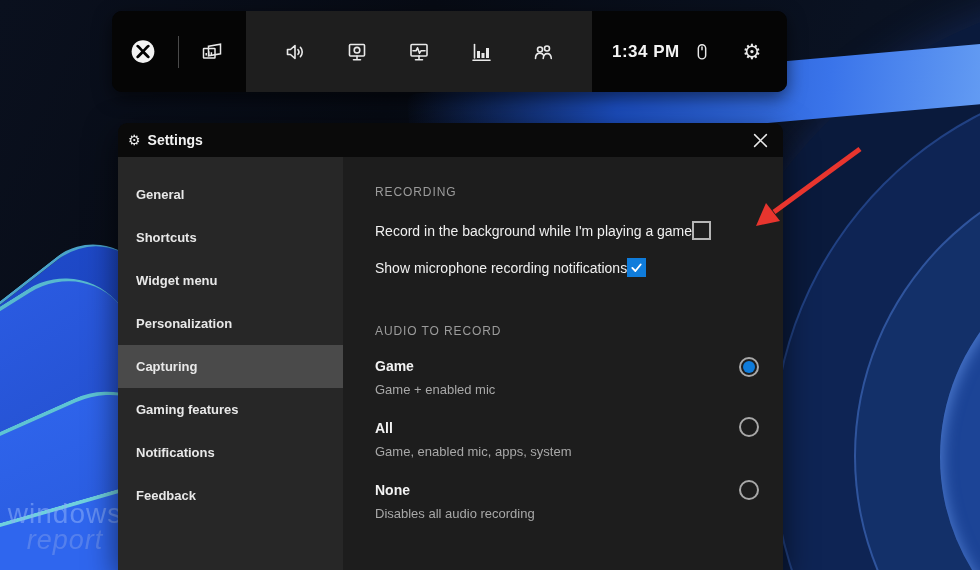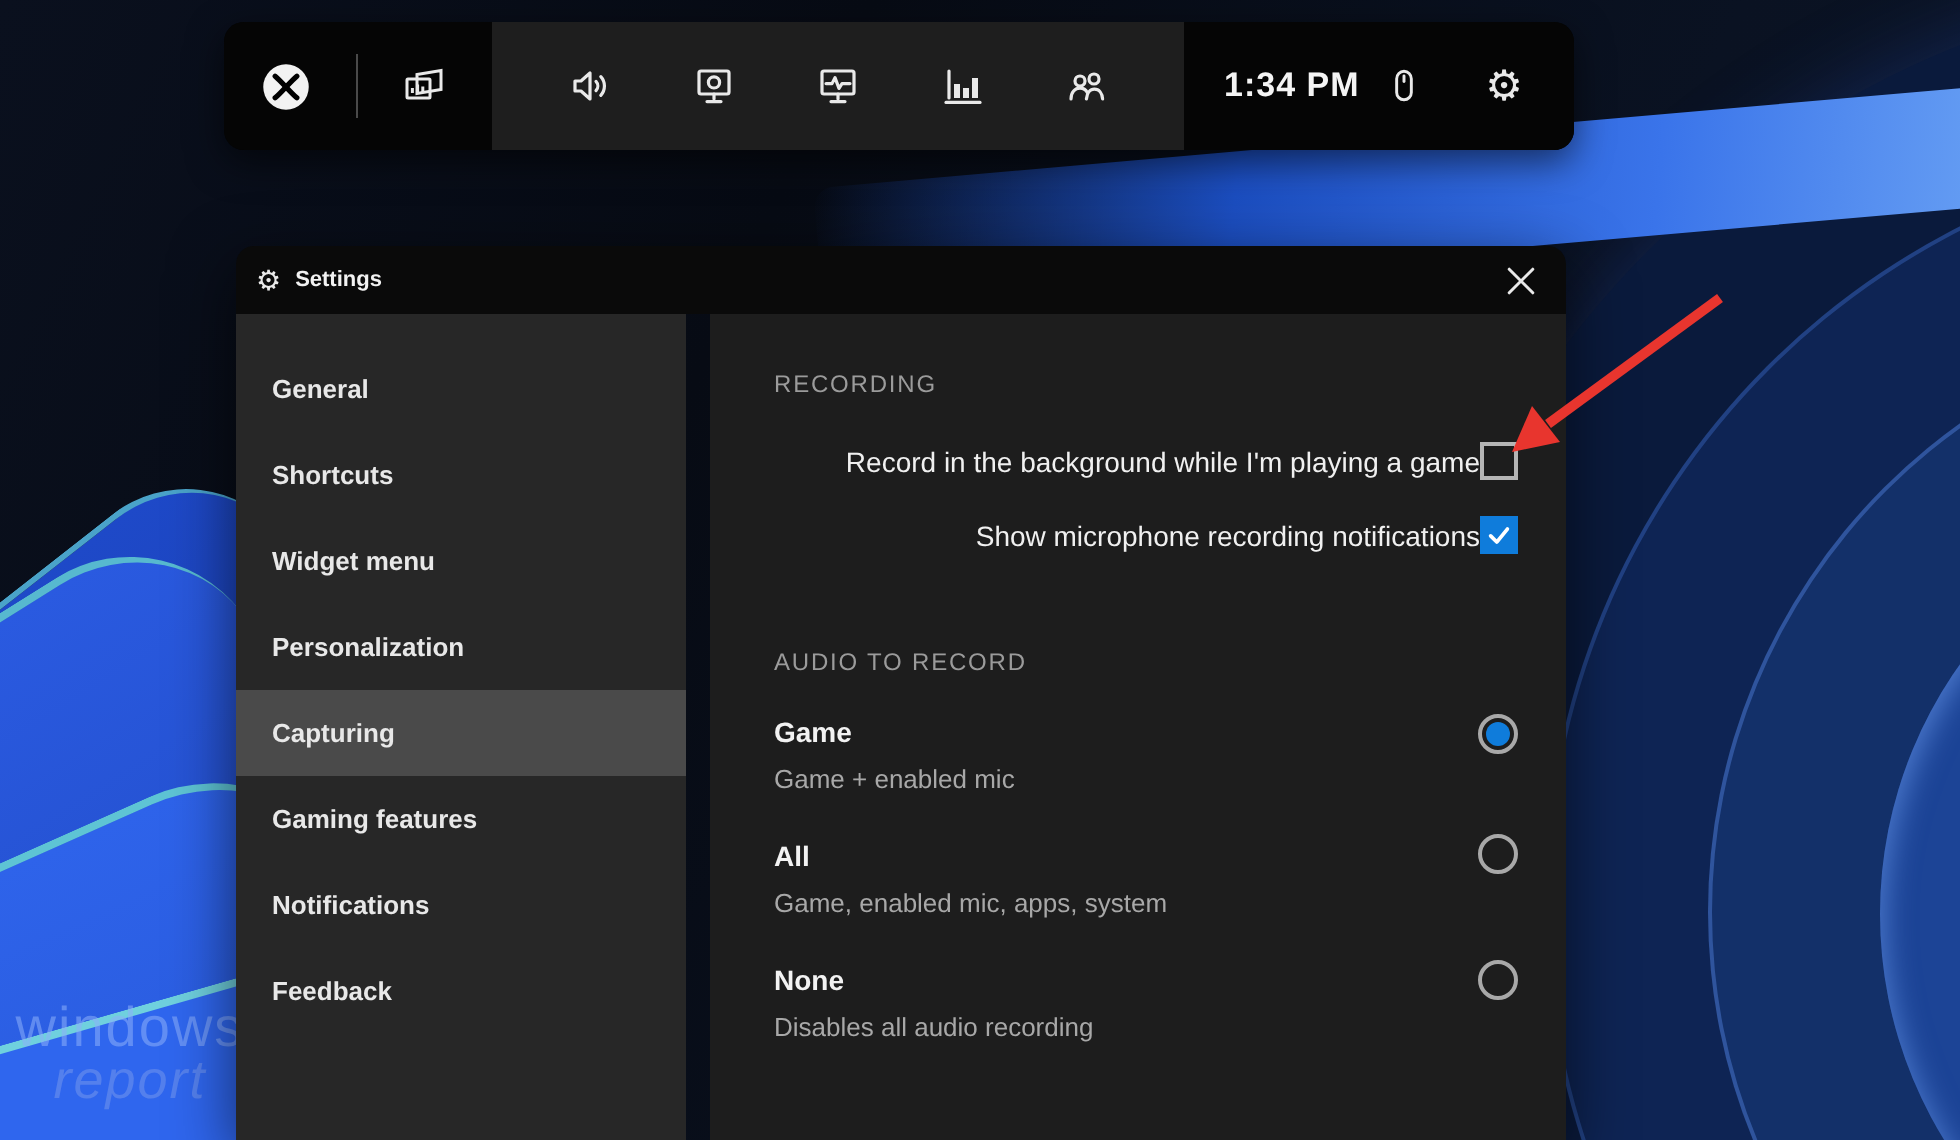--- a/index.html
+++ b/index.html
@@ -24,49 +24,49 @@
   .r3 { left:-70px; top:280px; width:280px; height:250px; transform:rotate(-38deg); border-radius:60px 60px 0 0;
     background:linear-gradient(180deg,#1e49c8,#1a3eb0); border-top:3px solid #4aa3c9; }
   .r4 { left:-50px; top:495px; width:320px; height:180px; transform:rotate(-16deg); border-radius:60px 60px 0 0;
     background:#2f66ee; border-top:4px solid #6fd0de; }
   .watermark { position:absolute; z-index:1; left:0; top:500px; width:130px; text-align:center;
     color:rgba(140,175,250,.55); line-height:27px; letter-spacing:1px; }
   .watermark .w1 { font-size:28px; display:block; }
   .watermark .w2 { font-size:27px; display:block; color:rgba(130,160,235,.45);font-style:italic; }
 
   
-  .gamebar { position:absolute; z-index:2; left:112px; top:11px; width:675px; height:64px;
+  .gamebar { position:absolute; z-index:2; left:112px; top:11px; width:675px; height:81px;
     border-radius:10px; overflow:hidden; display:flex; background:#070707; box-shadow:0 6px 18px rgba(0,0,0,.55); }
   .gb-left { width:134px; display:flex; align-items:center; background:#050505; }
   .gb-mid { width:346px; display:flex; align-items:center; justify-content:space-evenly; background:#1e1e1e; }
   .gb-right { flex:1; display:flex; align-items:center; background:#050505; padding:0 22px 0 20px; }
   .gb-divider { width:1px; height:32px; background:#4a4a4a; margin:0 20px 0 22px; }
   .gb-icon { width:26px; height:26px; display:flex; align-items:center; justify-content:center; cursor:pointer; }
   .gb-icon svg { display:block; }
   .xbox-btn { margin-left:18px; }
   .time { font-size:17px; font-weight:700; color:#f4f4f4; letter-spacing:.5px; white-space:nowrap; }
   .gb-mouse { margin-left:auto; }
   .gb-gear { margin-left:24px; font-size:21px; color:#e9e9e9; line-height:1; }
 
   
   .window { position:absolute; z-index:2; left:118px; top:123px; width:665px; height:447px;
     border-radius:9px 9px 0 0; overflow:hidden; box-shadow:0 10px 32px rgba(0,0,0,.6);
     display:flex; flex-direction:column; }
   .titlebar { height:34px; background:#0a0a0a; display:flex; align-items:center; padding:0 12px 0 10px; flex:none; }
   .title-gear { font-size:14px; color:#e9e9e9; margin-right:7px; line-height:1; }
-  .title-text { font-size:11px; font-weight:700; color:#f2f2f2; }
+  .title-text { font-size:14px; font-weight:700; color:#f2f2f2; }
   .close-btn { margin-left:auto; width:22px; height:22px; display:flex; align-items:center; justify-content:center; cursor:pointer; }
-  .win-body { flex:1; display:flex; min-height:0;gap:12px; }
+  .win-body { flex:1; display:flex; min-height:0; }
   .sidebar { width:225px; background:#272727; padding-top:16px; flex:none; }
   .side-item { height:43px; display:flex; align-items:center; padding-left:18px;
     font-size:13px; font-weight:700; color:#e8e8e8; cursor:pointer; }
   .side-item.selected { background:#4a4a4a; }
   .content { flex:1; background:#1d1d1d; position:relative; }
   .sec-header { position:absolute; left:32px; font-size:12px; font-weight:400; color:#9b9b9b; letter-spacing:.9px; }
-  .row { position:absolute; left:32px; right:24px; display:flex; align-items:center; justify-content:flex-end; }
+  .row { position:absolute; left:32px; right:24px; display:flex; align-items:center; justify-content:flex-start; }
   .row-label { font-size:14px; color:#f0f0f0; }
   .checkbox { width:19px; height:19px; flex:none; cursor:pointer; }
   .checkbox.unchecked { border:2px solid #b5b5b5; background:transparent; }
   .checkbox.checked { background:#0f7cdb; display:flex; align-items:center; justify-content:center; }
   .opt-title { position:absolute; left:32px; font-size:14px; font-weight:700; color:#f2f2f2; }
   .opt-sub { position:absolute; left:32px; font-size:13px; color:#a8a8a8; }
   .radio { position:absolute; right:24px; width:20px; height:20px; border-radius:50%;
     border:2px solid #a8a8a8; cursor:pointer; display:flex; align-items:center; justify-content:center; }
   .radio .dot { width:12px; height:12px; border-radius:50%; background:#0f7cdb; }
 

